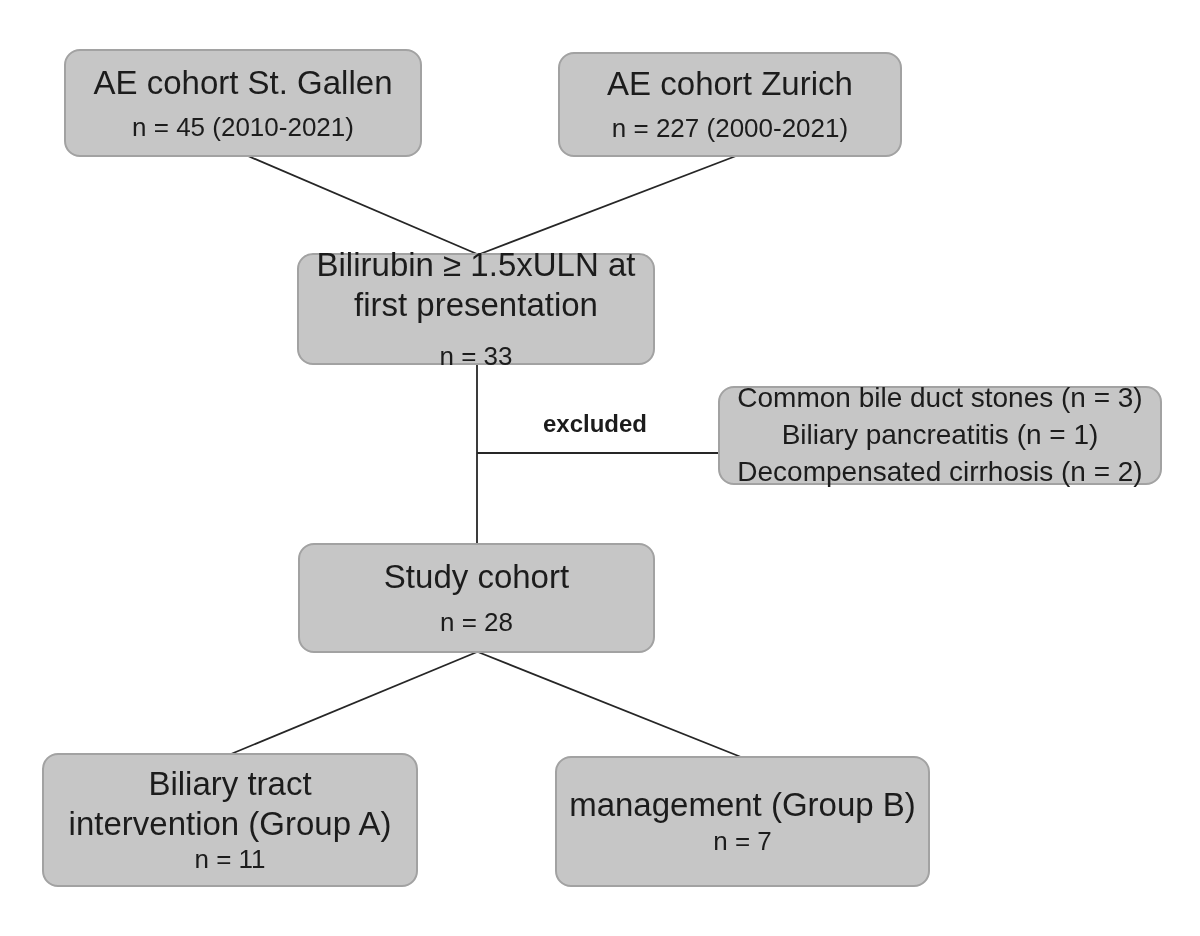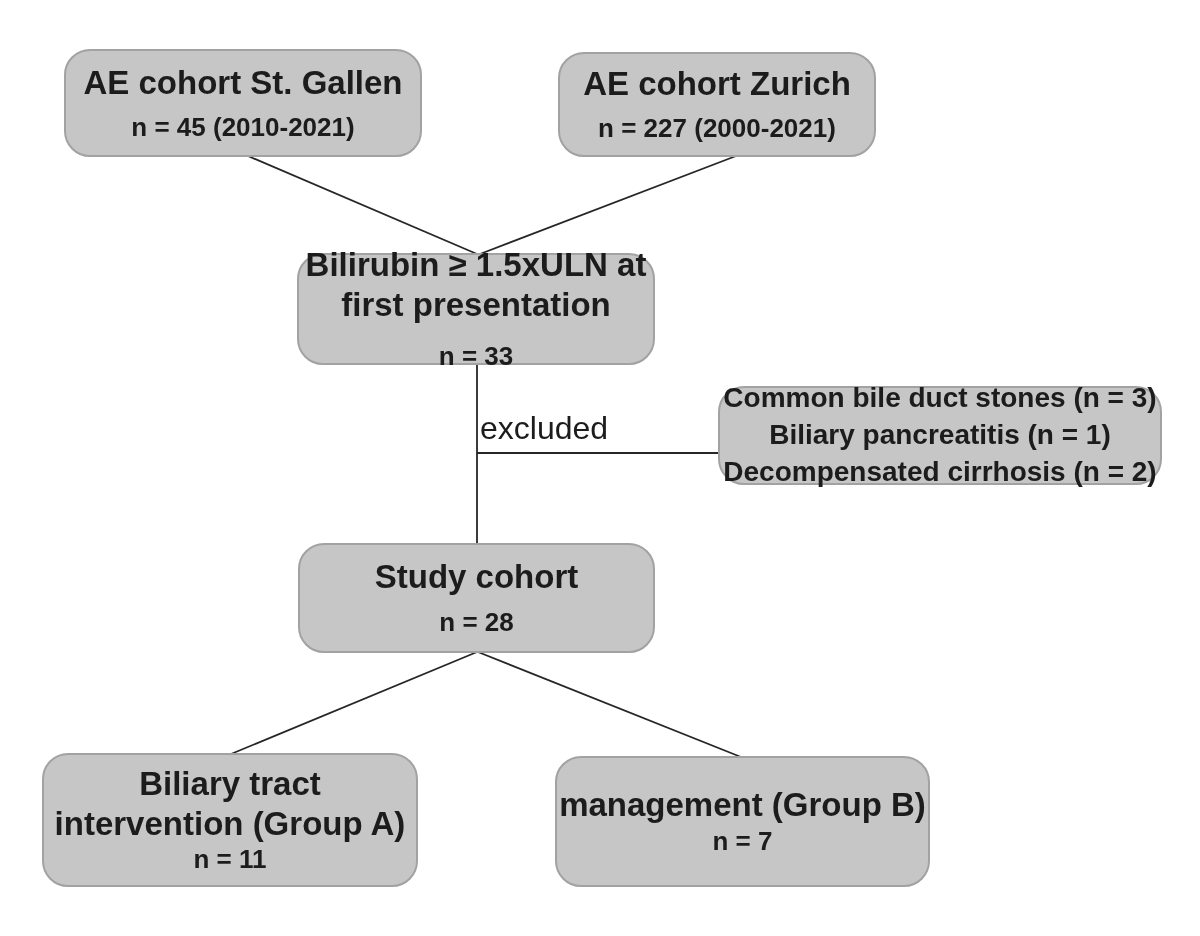--- a/index.html
+++ b/index.html
@@ -26,28 +26,27 @@
     width: 1200px; height: 936px;
   }
   svg.connectors line {
     stroke: var(--line);
     stroke-width: 1.8;
   }
   .node {
     position: absolute;
     background: var(--box-fill);
     border: 2px solid var(--box-border);
-    border-radius: 26px;
+    border-radius: 16px;
     display: flex;
     flex-direction: column;
     align-items: center;
     justify-content: center;
     text-align: center;
     gap: 4px;
-    font-weight: bold;
   }
   .node-title {
     font-size: 33px;
     line-height: 1.2;
     color: var(--text);
   }
   .node-title .tline { display: block; }
   .node-n {
     font-size: 26px;
     line-height: 1.25;
@@ -57,26 +56,28 @@
     display: block;
     font-size: 28px;
     line-height: 1.32;
     color: var(--text);
   }
   .edge-label {
     position: absolute;
     left: 480px;
     top: 410px;
     width: 230px;
-    font-size: 32px;
+    text-align: center;
+    font-size: 24px;
     color: var(--text);
+    font-weight: bold;
   }
   
   .n-stgallen { left: 64px;  top: 49px;  width: 358px; height: 108px; gap: 8px; }
-  .n-zurich   { left: 558px; top: 52px;  width: 318px; height: 105px; gap: 8px; }
+  .n-zurich   { left: 558px; top: 52px;  width: 344px; height: 105px; gap: 8px; }
   .n-bili     { left: 297px; top: 253px; width: 358px; height: 112px; gap: 16px; }
   .n-excl     { left: 718px; top: 386px; width: 444px; height: 99px; gap: 0; }
   .n-study    { left: 298px; top: 543px; width: 357px; height: 110px; gap: 9px; }
   .n-groupa   { left: 42px;  top: 753px; width: 376px; height: 134px; gap: 0; }
   .n-groupb   { left: 555px; top: 756px; width: 375px; height: 131px; gap: 0; }
 </style>
 </head>
 <body>
 
 <div class="stage">

